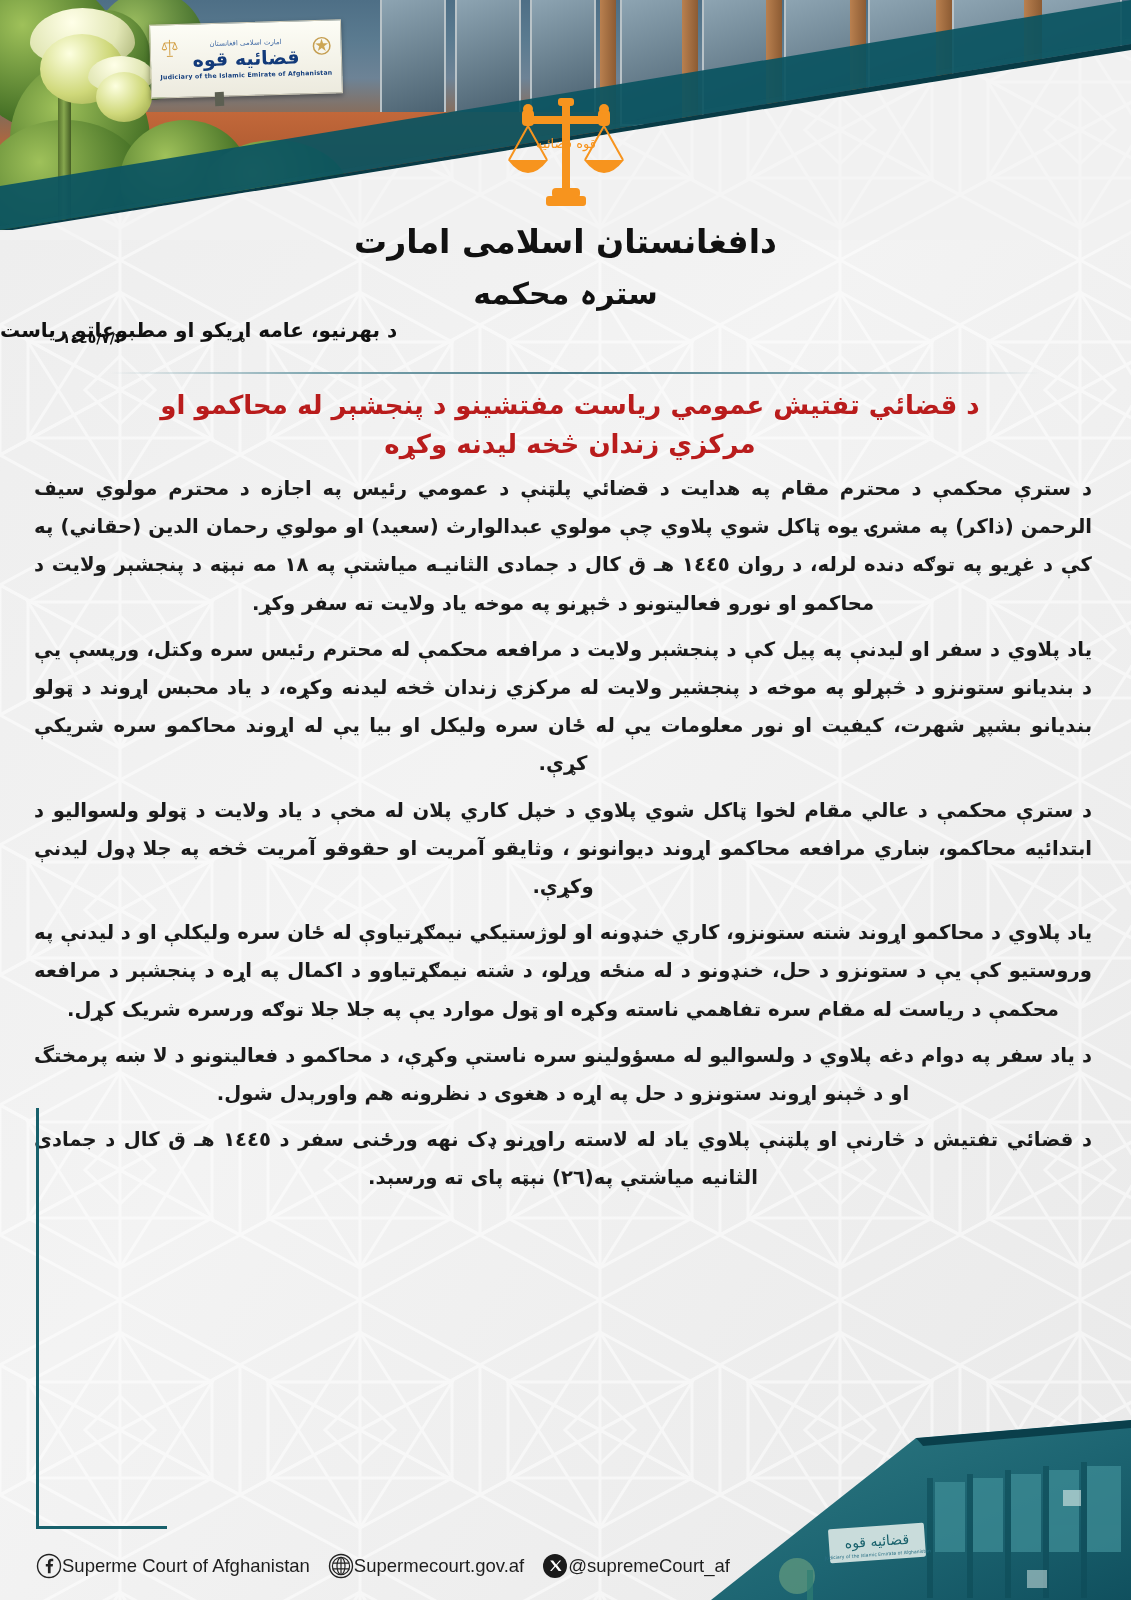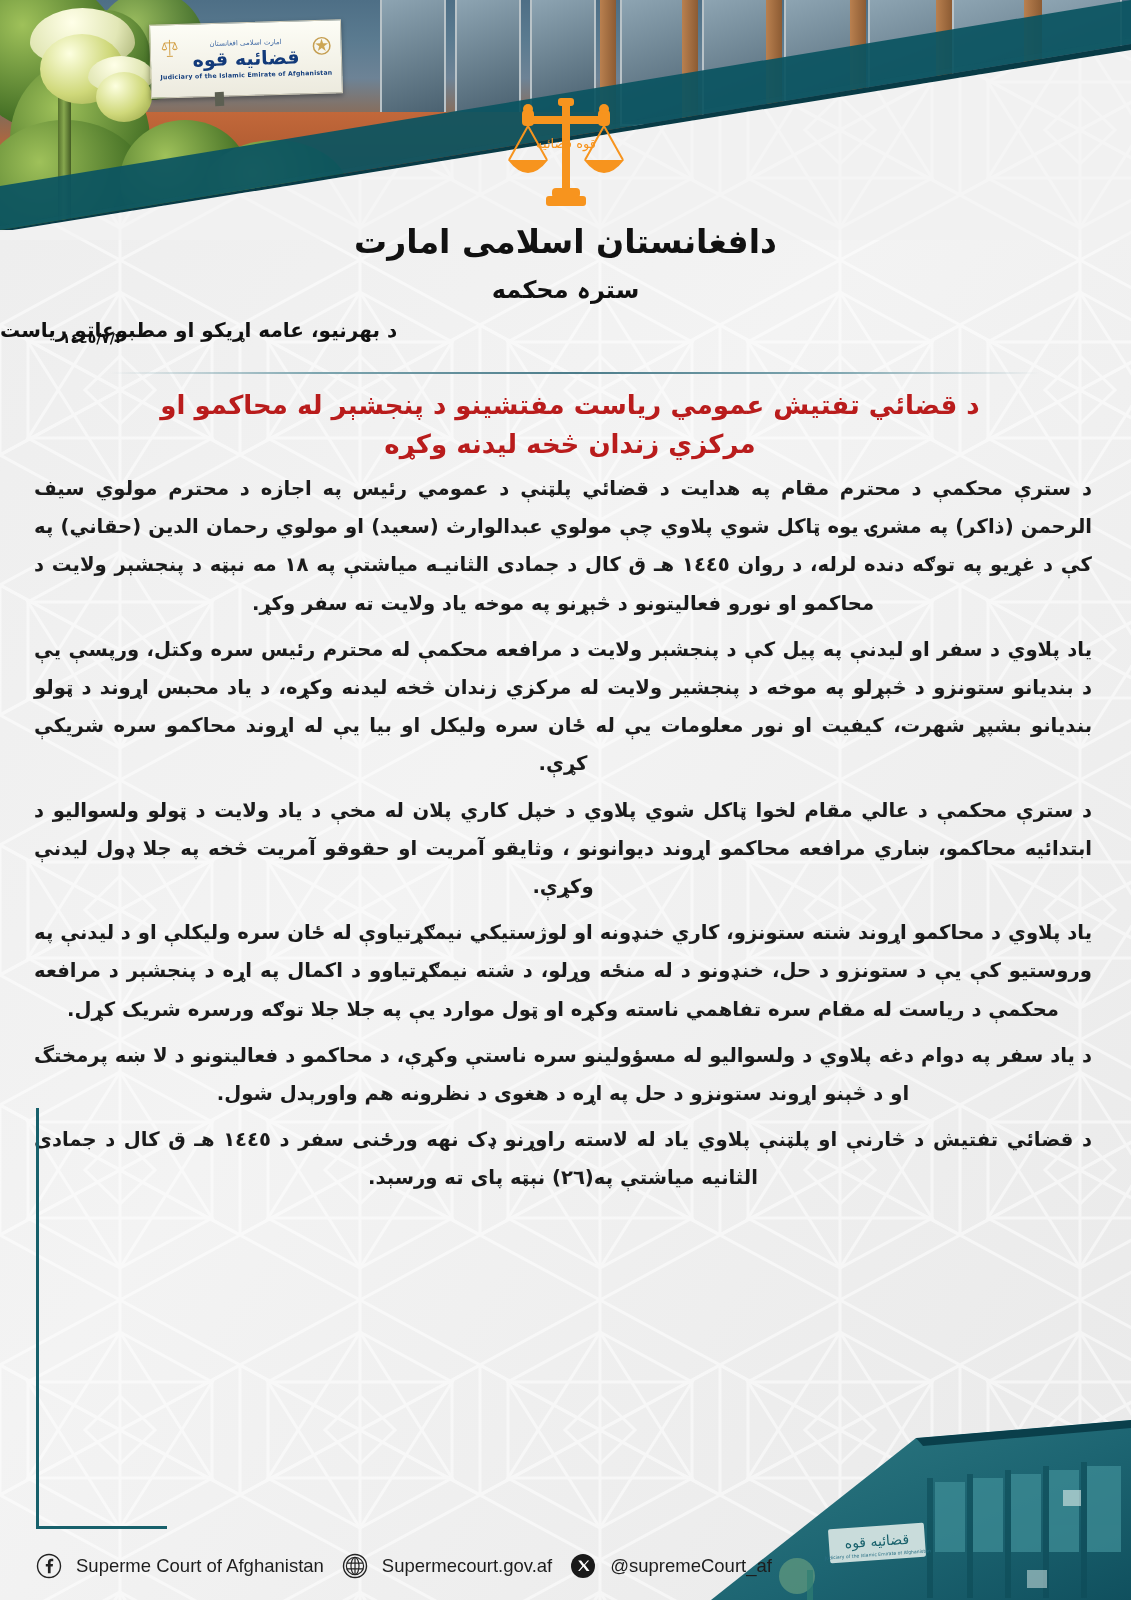--- a/index.html
+++ b/index.html
@@ -72,21 +72,21 @@
   .logo-scale{position:absolute;left:50%;top:96px;transform:translateX(-50%);width:132px;height:122px;}
 
   .emirate-line{
     position:absolute;top:222px;left:0;right:0;text-align:center;
     font-size:33px;color:#111;font-weight:bold;
     font-family:"DejaVu Sans","Liberation Sans",sans-serif;
     letter-spacing:-1px;
   }
   .court-line{
     position:absolute;top:276px;left:0;right:0;text-align:center;
-    font-size:24px;color:#111;font-weight:bold;
+    font-size:30px;color:#111;font-weight:bold;
   }
   .dept-line{
     position:absolute;top:318px;left:0;right:0;text-align:left;
     font-size:20px;color:#111;font-weight:bold;
   }
 
   .date-stamp{
     position:absolute;left:62px;top:330px;
     font-size:14px;font-weight:bold;color:#111;letter-spacing:1px;
     direction:ltr;
@@ -119,21 +119,21 @@
   .lbracket{
     position:absolute;left:36px;top:1108px;width:128px;height:418px;
     border-left:3px solid #17606b;border-bottom:3px solid #17606b;
   }
 
   
   .footer{
     position:absolute;left:36px;bottom:14px;height:40px;
     display:flex;align-items:center;gap:18px;direction:ltr;
   }
-  .f-item{display:flex;align-items:center;gap:14px;}
+  .f-item{display:flex;align-items:center;gap:0;}
   .f-item .f-label{font-size:18.5px;color:#1d1d1d;font-family:"Liberation Sans",sans-serif;}
   .ic{width:26px;height:26px;flex:0 0 26px;}
 </style>
 </head>
 <body>
 
 <div class="poster">
 
   <svg class="pattern" width="1131" height="1600" viewBox="0 0 1131 1600" aria-hidden="true">
     <defs>

